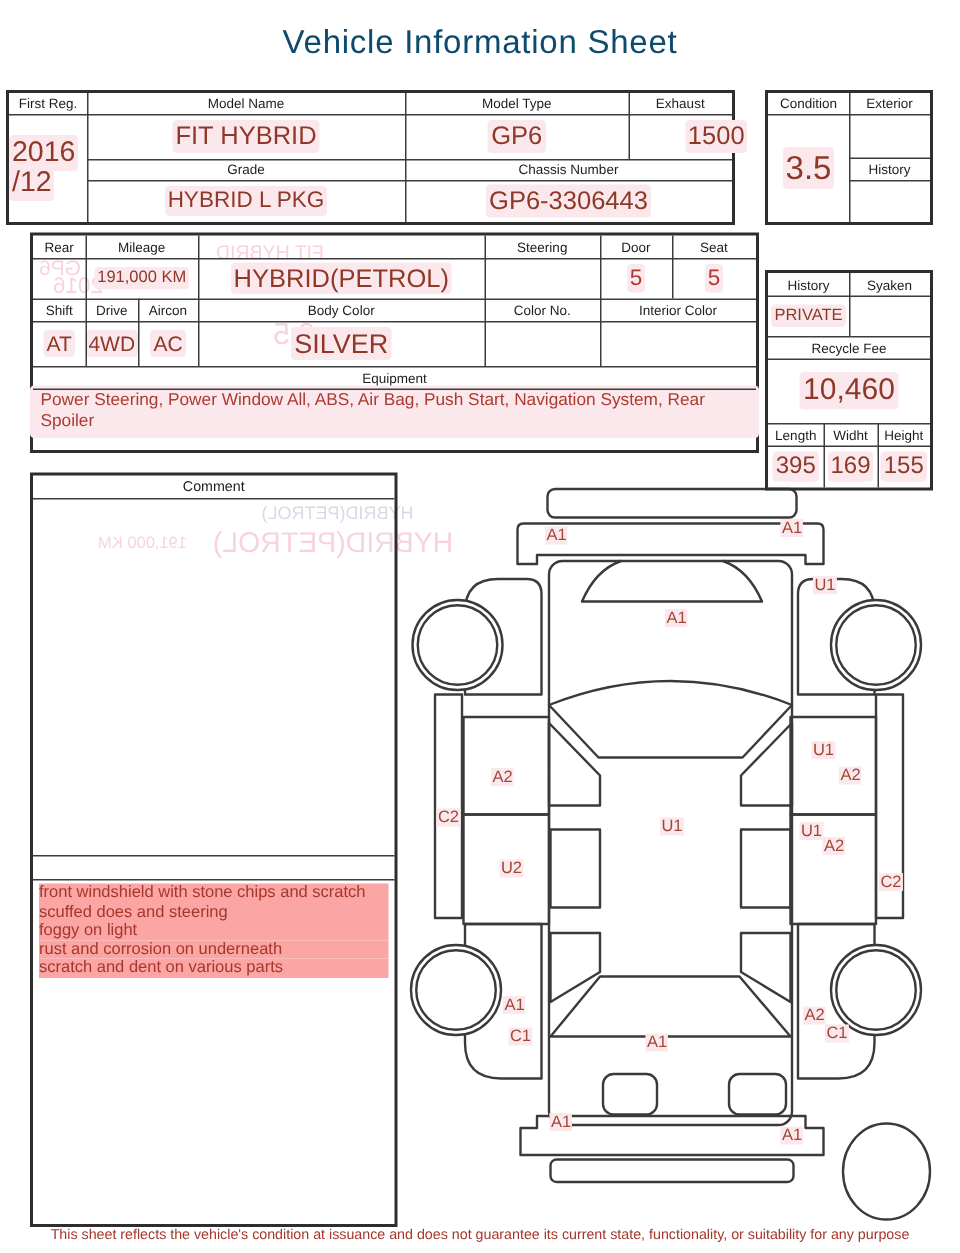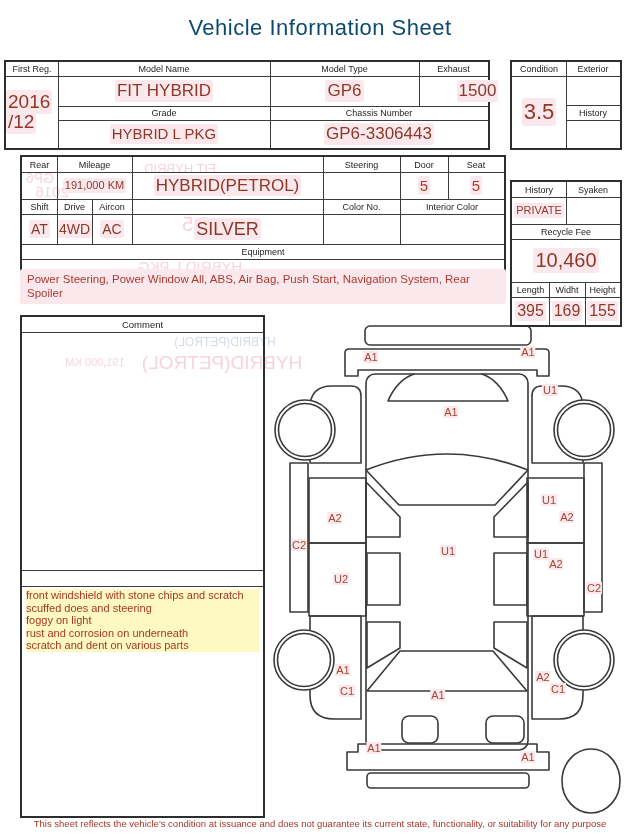--- a/index.html
+++ b/index.html
@@ -16,21 +16,21 @@
   .v{width:1px;}
   .hl{background:#fbe8ed;box-shadow:0 0 0 2px #fbe8ed;border-radius:1px;line-height:1.05;}
   #title{position:absolute;left:0;top:15px;width:640px;text-align:center;
          font-size:22px;color:#0c4a6e;letter-spacing:.5px;z-index:3;}
   #footer{position:absolute;left:0;top:818px;width:640px;text-align:center;
           font-size:9.5px;color:#a5372b;z-index:3;}
   #equip-text{display:block;font-size:11.5px;line-height:13.5px;text-align:left;
               padding:2px 5px;white-space:normal;}
   #note-lines{position:absolute;left:4px;top:272px;width:233px;z-index:3;}
   .note-line{font-size:11px;line-height:12.5px;color:#a5372b;
-             background:#fef9c3;display:block;}
+             background:#fca5a5;display:block;}
   #car-svg{position:absolute;left:0;top:0;z-index:2;pointer-events:none;}
   #damage-labels{position:absolute;left:0;top:0;width:640px;height:835px;z-index:4;pointer-events:none;}
   .dmg{position:absolute;transform:translate(-50%,-50%);font-size:11px;line-height:12px;
        color:#a14834;background:#fbe8ed;padding:0 1px;}
   #ghost-layer{position:absolute;left:0;top:0;width:640px;height:835px;z-index:0;}
   .ghost{position:absolute;transform:translate(-50%,-50%) scaleX(-1);
          opacity:.55;filter:blur(.3px);white-space:nowrap;}
   .ghost.pink{color:#f2aec6;}
   .ghost.blue{color:#b3bfd3;}
 </style>
@@ -139,29 +139,30 @@
         <span class="hl">AT</span>
       </div>
     <div class="cell lbl" style="left:35px;top:42px;width:35px;height:15px;">Drive</div>
     <div class="cell val" style="left:35px;top:57px;width:35px;height:30px;font-size:14px;">
         <span class="hl">4WD</span>
       </div>
     <div class="cell lbl" style="left:70px;top:42px;width:40px;height:15px;">Aircon</div>
     <div class="cell val" style="left:70px;top:57px;width:40px;height:30px;font-size:14px;">
         <span class="hl">AC</span>
       </div>
+    <div class="cell lbl" style="left:110px;top:42px;width:191px;height:15px;">Body Color</div>
     <div class="cell val" style="left:110px;top:57px;width:191px;height:30px;font-size:18px;">
         <span class="hl">SILVER</span>
       </div>
     <div class="cell lbl" style="left:301px;top:42px;width:77px;height:15px;">Color No.</div>
     <div class="cell val" style="left:301px;top:57px;width:77px;height:30px;"></div>
     <div class="cell lbl" style="left:378px;top:42px;width:104px;height:15px;">Interior Color</div>
     <div class="cell val" style="left:378px;top:57px;width:104px;height:30px;"></div>
     <div class="cell lbl" style="left:0;top:87px;width:482px;height:15px;">Equipment</div>
-    <div class="cell red" style="left:0;top:102px;width:482px;height:30px;align-items:flex-start;justify-content:flex-start;margin-top:12px;">
+    <div class="cell red" style="left:0;top:102px;width:482px;height:30px;align-items:flex-start;justify-content:flex-start;">
         <span id="equip-text" class="hl">Power Steering, Power Window  All, ABS, Air Bag, Push Start, Navigation System, Rear Spoiler</span>
       </div>
   </div>
 
   <div class="box" style="left:510px;top:155px;width:108px;height:143px;margin-top:25px;">
     <i class="v" style="left:54px;top:0;height:42px;"></i>
     <i class="h" style="left:0;top:15px;width:108px;"></i>
     <i class="h" style="left:0;top:42px;width:108px;"></i>
     <i class="h" style="left:0;top:57px;width:108px;"></i>
     <i class="h" style="left:0;top:100px;width:108px;"></i>

